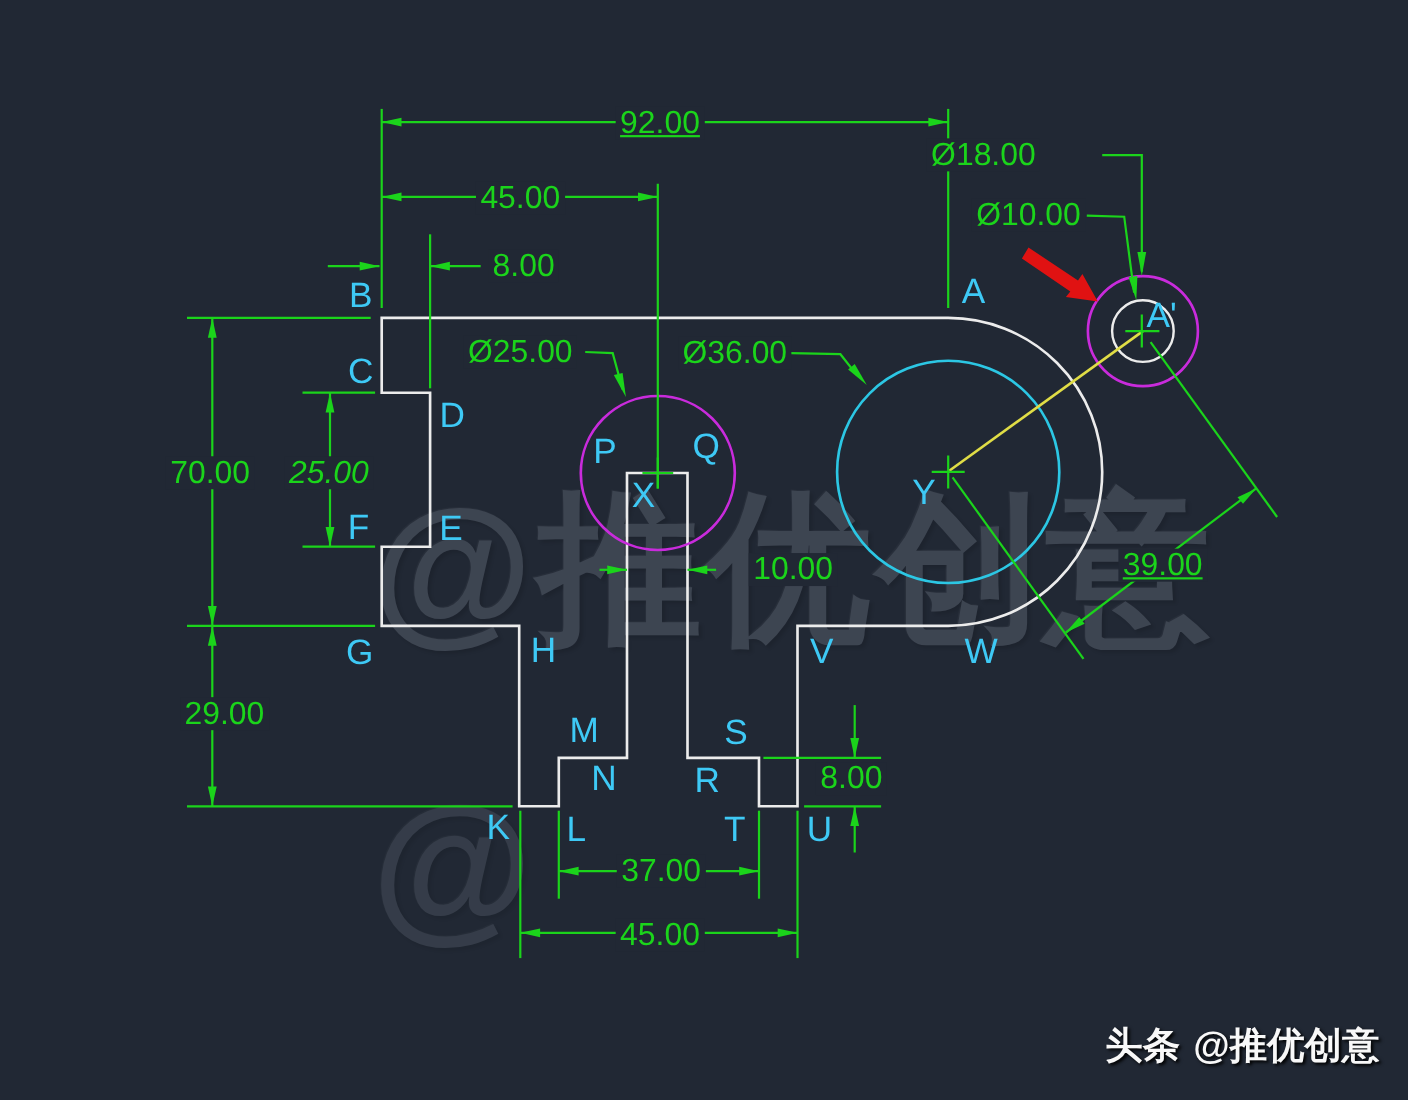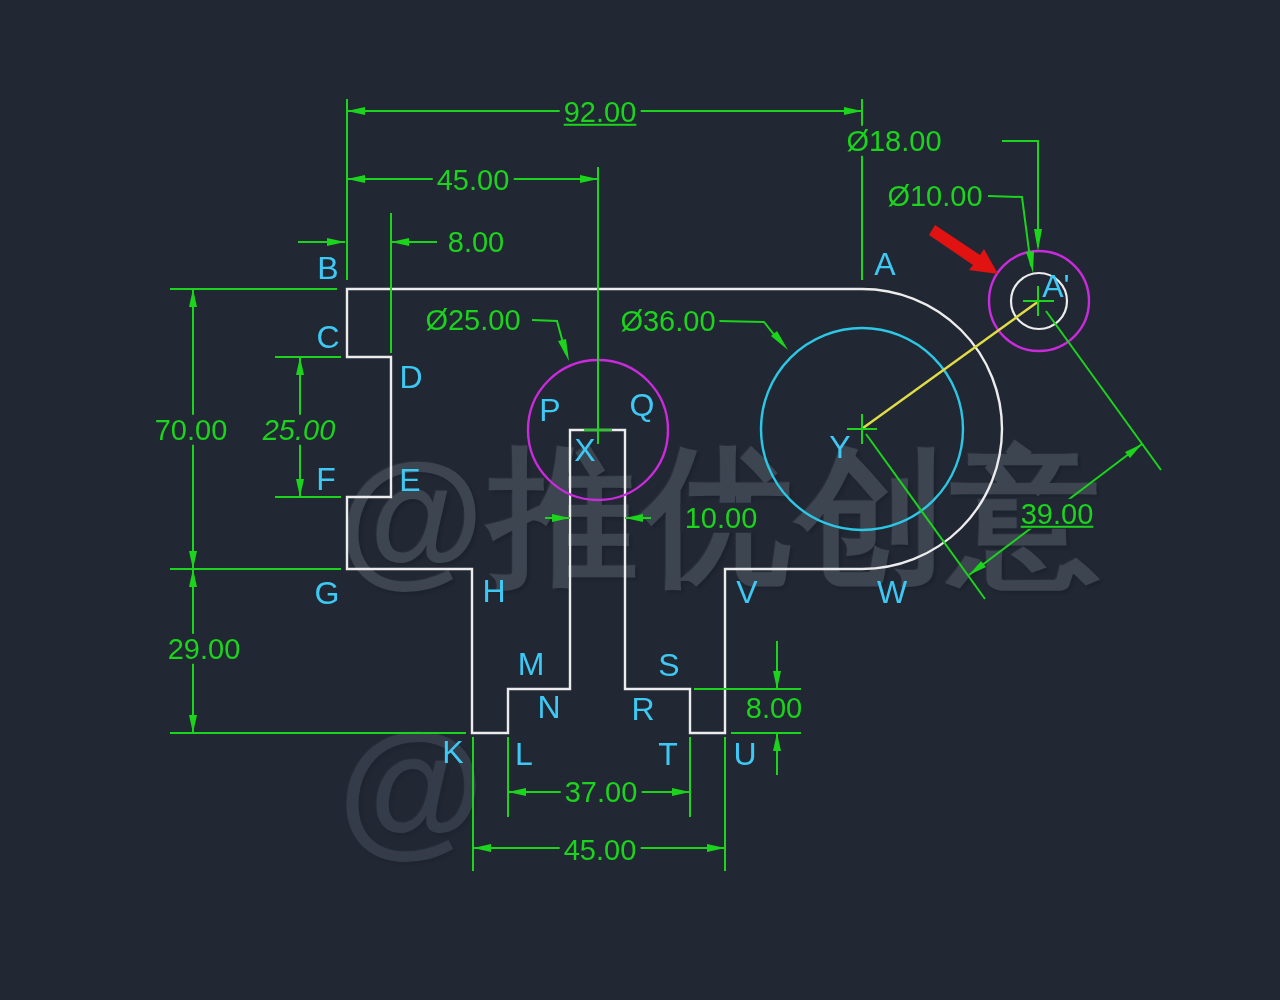--- a/index.html
+++ b/index.html
@@ -180,14 +180,17 @@
       <span class="point-label" style="left: 643px; top: 709px;">R</span>
       <span class="point-label" style="left: 669px; top: 665px;">S</span>
       <span class="point-label" style="left: 668px; top: 754px;">T</span>
       <span class="point-label" style="left: 745px; top: 754px;">U</span>
       <span class="point-label" style="left: 747px; top: 592px;">V</span>
       <span class="point-label" style="left: 892px; top: 592px;">W</span>
       <span class="point-label" style="left: 585px; top: 450px;">X</span>
       <span class="point-label" style="left: 840px; top: 447px;">Y</span>
     </div>
 
+  <div class="credit">
+    <span>头条</span><span class="handle">@推优创意</span>
+  </div>
 
 </div>
 
 </body></html>

